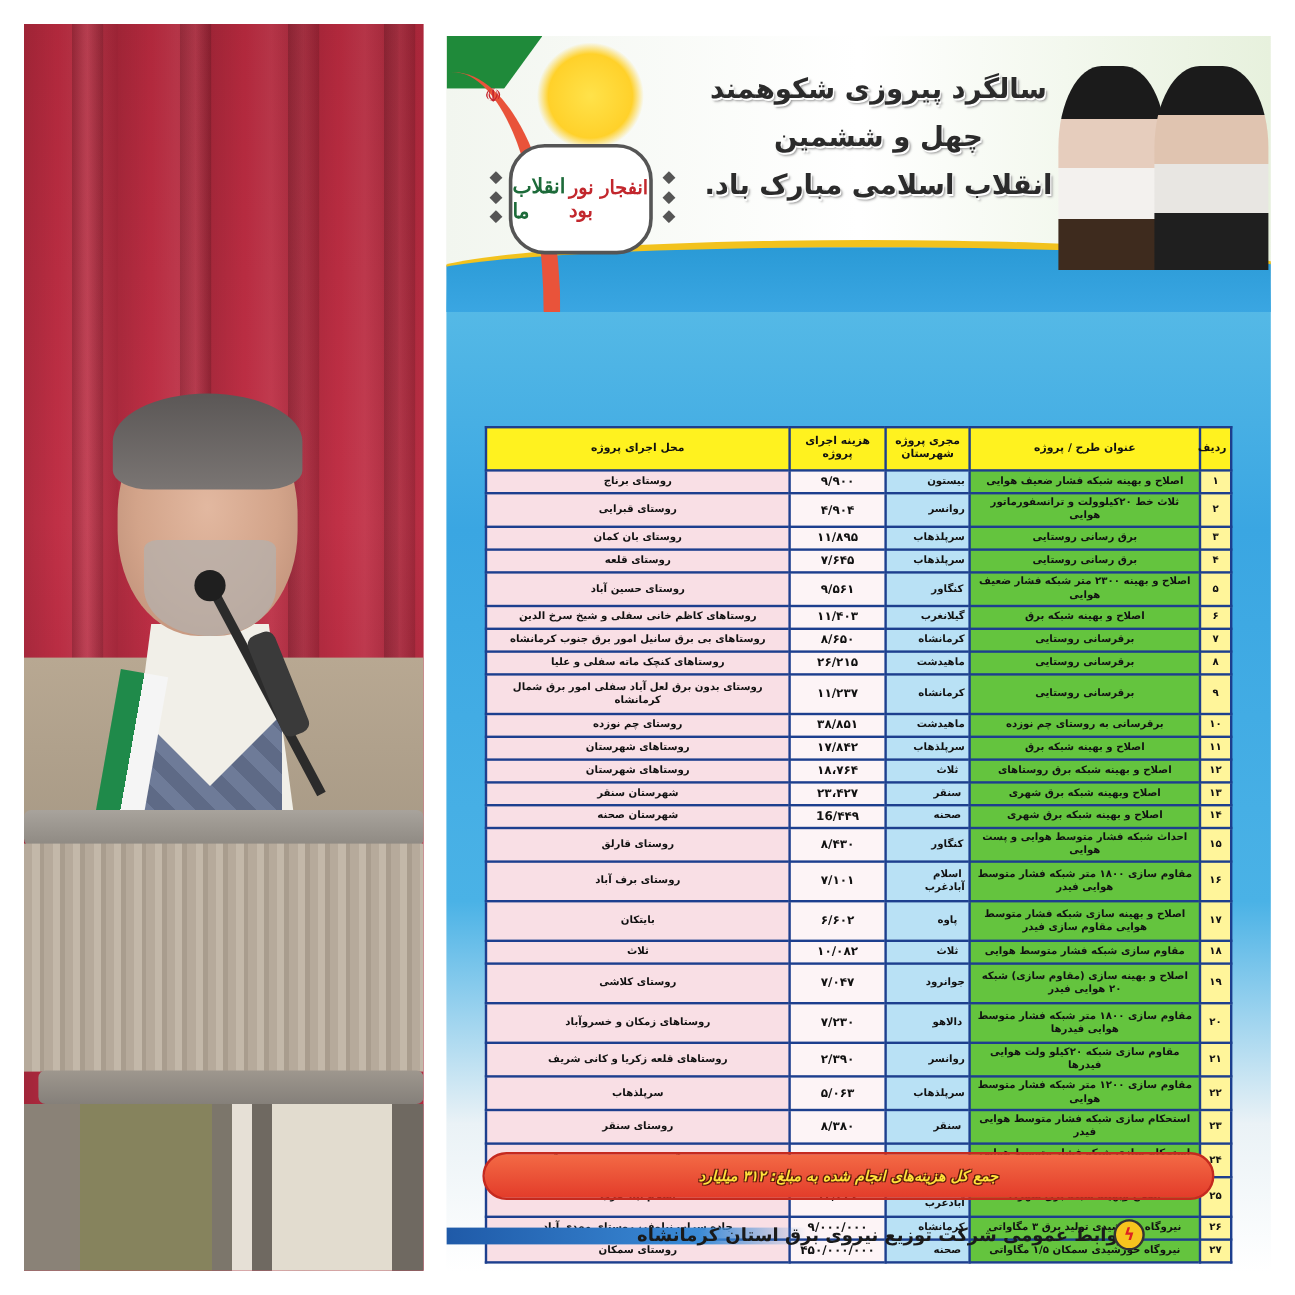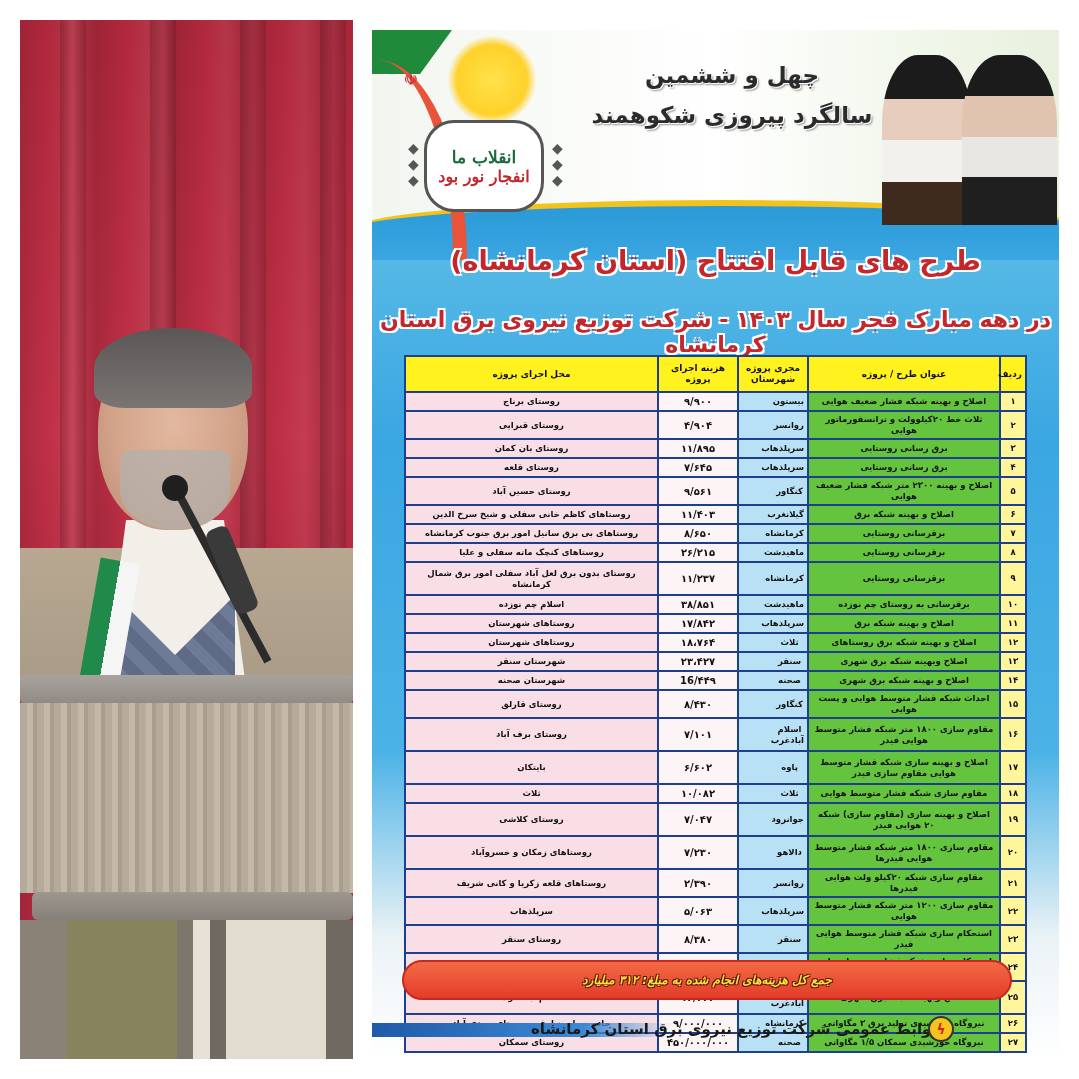--- a/index.html
+++ b/index.html
@@ -86,21 +86,21 @@
       position: absolute; left: -20px; top: 170px; width: 740px; height: 60px;
       border-top: 6px solid #f2c21d; border-radius: 50% 50% 0 0;
       background: linear-gradient(180deg, #2a9ad6, #3aa6e2);
     }
     .flag-stripe-green { position: absolute; left: 0; top: 0; width: 80px; height: 44px; background: #1f8a3a; clip-path: polygon(0 0, 100% 0, 60% 100%, 0 100%); }
     .flag-ribbon { position: absolute; left: 5px; top: 30px; width: 90px; height: 200px; border-right: 14px solid #e9533a; border-radius: 0 100% 0 0; }
     .emblem { position: absolute; left: 30px; top: 40px; width: 18px; height: 22px; color: #c5252d; font-size: 16px; text-align: center; }
     .slogan-badge {
       position: absolute; left: 52px; top: 90px; width: 120px; height: 92px;
       background: #fff; border: 3px solid #555; border-radius: 30px;
-      display: flex; flex-direction: column; align-items: center; justify-content: center;
+      display: flex; flex-direction: row; align-items: center; justify-content: center;
     }
     .slogan-badge .l1 { color: #1d6b3a; font-weight: bold; font-size: 17px; font-family: "DejaVu Serif", serif; }
     .slogan-badge .l2 { color: #c2272d; font-weight: bold; font-size: 16px; font-family: "DejaVu Serif", serif; }
     .flowers { position: absolute; left: 75px; top: 5px; width: 90px; height: 90px; border-radius: 50%; background: radial-gradient(circle, #ffe24a 0%, #ffd12a 55%, rgba(255,210,40,0) 70%); }
     .diamond { position: absolute; font-size: 14px; color: #555; }
     .banner-text {
       position: absolute; left: 215px; top: 25px; width: 290px;
       text-align: center; direction: rtl;
       font-weight: bold; color: #2b2b2b;
       text-shadow: 1px 1px 0 #fff, 2px 2px 2px #999;
@@ -194,29 +194,28 @@
     <div class="flag-ribbon"></div>
     <div class="emblem">☫</div>
     <div class="flowers"></div>
     <span class="diamond" style="left:36px;top:110px">◆<br>◆<br>◆</span>
     <span class="diamond" style="left:180px;top:110px">◆<br>◆<br>◆</span>
     <div class="slogan-badge">
       <span class="l1">انقلاب ما</span>
       <span class="l2">انفجار نور بود</span>
     </div>
     <div class="banner-text">
+      <div>سالگرد پیروزی شکوهمند</div>
       <div>چهل و ششمین</div>
-      <div>سالگرد پیروزی شکوهمند</div>
+      <div>انقلاب اسلامی مبارک باد.</div>
     </div>
     <div class="portrait p1"></div>
     <div class="portrait p2"></div>
   </div>
 
-  <div class="title1">طرح های قابل افتتاح (استان کرمانشاه)</div>
-  <div class="title2">در دهه مبارک فجر سال ۱۴۰۳ - شرکت توزیع نیروی برق استان کرمانشاه</div>
 
   <div class="tbl-wrap">
     <table>
       <colgroup>
         <col style="width:26px">
         <col style="width:192px">
         <col style="width:70px">
         <col style="width:80px">
         <col>
       </colgroup>
@@ -291,21 +290,21 @@
             <td class="c-title">برقرسانی روستایی</td>
             <td class="c-city">کرمانشاه</td>
             <td class="c-cost">۱۱/۲۳۷</td>
             <td class="c-loc">روستای بدون برق لعل آباد سفلی امور برق شمال کرمانشاه</td>
           </tr>
           <tr class="r1">
             <td class="c-num">۱۰</td>
             <td class="c-title">برقرسانی به روستای چم نوزده</td>
             <td class="c-city">ماهیدشت</td>
             <td class="c-cost">۳۸/۸۵۱</td>
-            <td class="c-loc">اسلام چم نوزده</td>
+            <td class="c-loc">روستای چم نوزده</td>
           </tr>
           <tr class="r1">
             <td class="c-num">۱۱</td>
             <td class="c-title">اصلاح و بهینه شبکه برق</td>
             <td class="c-city">سرپلذهاب</td>
             <td class="c-cost">۱۷/۸۴۲</td>
             <td class="c-loc">روستاهای شهرستان</td>
           </tr>
           <tr class="r1">
             <td class="c-num">۱۲</td>

